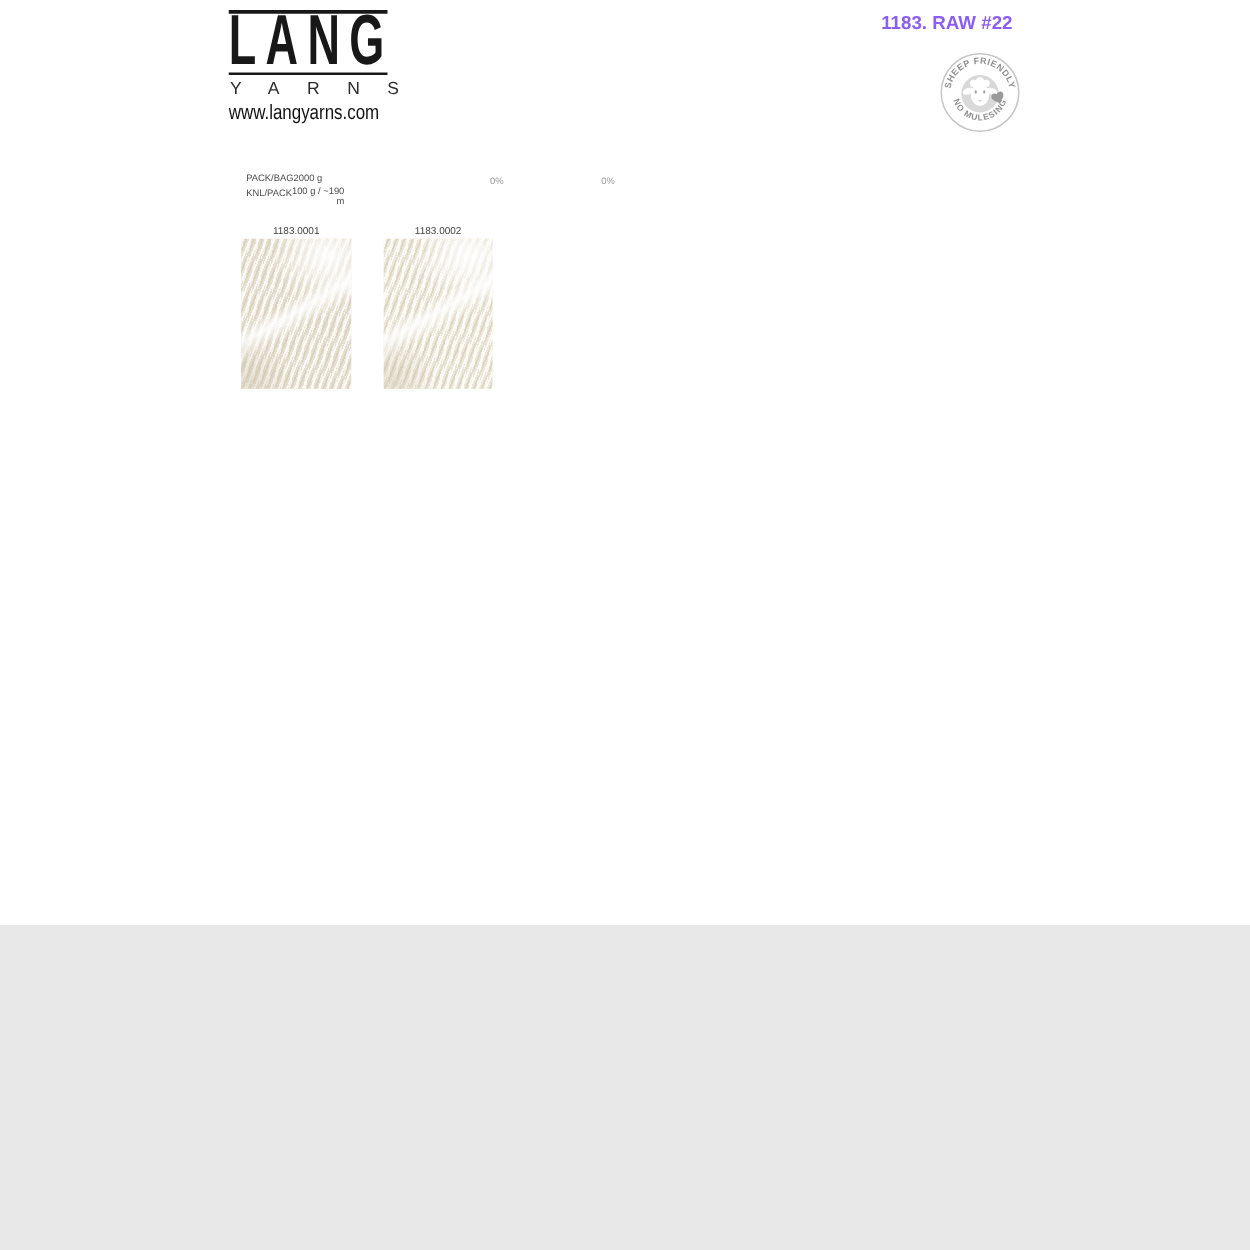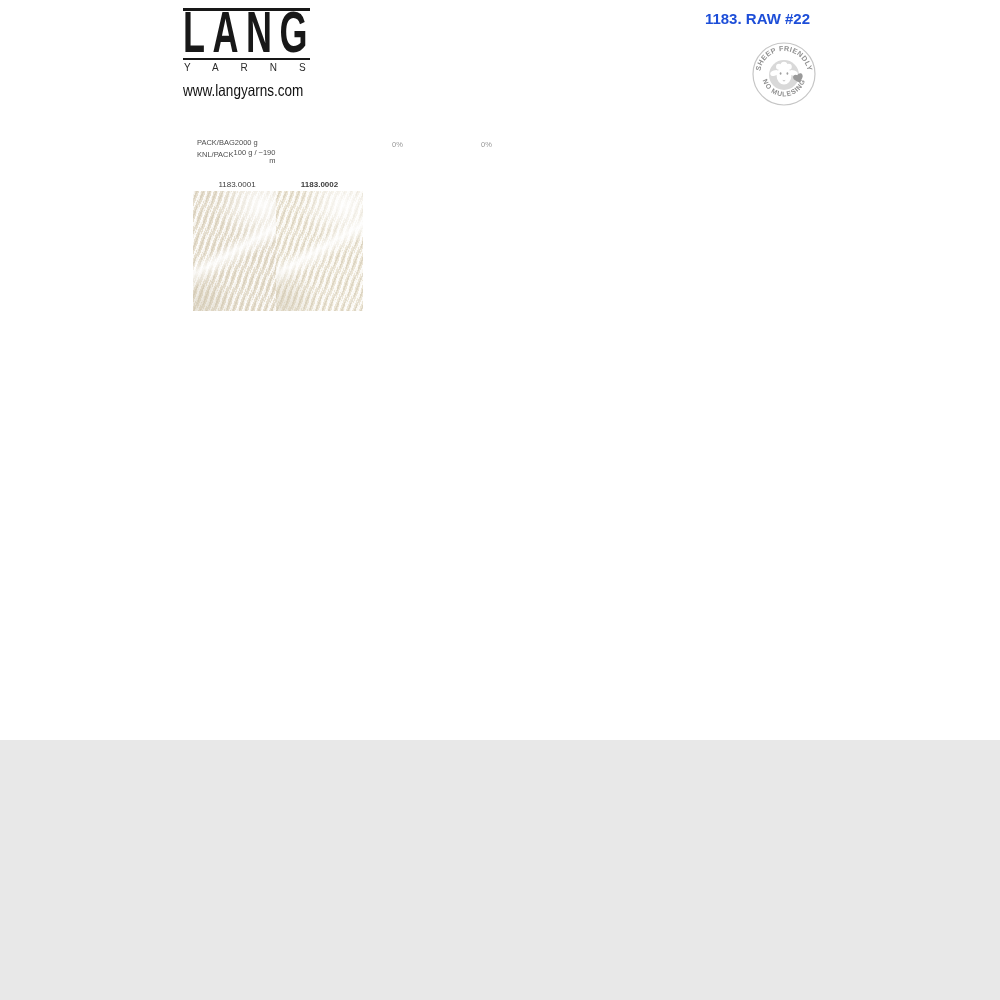--- a/index.html
+++ b/index.html
@@ -18,34 +18,34 @@
   .logo-rule-top { position:absolute; left:0; right:0; top:0; height:3px; background:#181818; }
   .logo-lang {
     position:absolute; left:0; top:-3px;
     font-size:48px; font-weight:700; letter-spacing:10px;
     line-height:48px; white-space:nowrap; color:#181818;
     transform:scale(0.75,1.18); transform-origin:left top;
   }
   .logo-rule-mid { position:absolute; left:0; right:0; top:50px; height:1.6px; background:#181818; }
   .logo-yarns {
     position:absolute; left:1px; top:54px;
-    font-size:10px; font-weight:400; letter-spacing:22px;
+    font-size:14px; font-weight:400; letter-spacing:22px;
     color:#2a2a2a; white-space:nowrap;
   }
   .logo-url {
     position:absolute; left:0; top:73px;
     font-size:16.5px; font-weight:400; color:#111;
     white-space:nowrap;
     transform:scaleX(0.82); transform-origin:left top;
   }
 
   
   .title {
     position:absolute; top:10px; right:190px;
-    font-size:15px; font-weight:700; color:#1d4ed8;
+    font-size:15px; font-weight:700; color:#8b5cf6;
     white-space:nowrap;
   }
 
   
   .badge { position:absolute; left:752px; top:42px; width:64px; height:64px; }
   .badge-arc-text { font-family:"Liberation Sans", sans-serif; font-weight:700; fill:#8f8f8f; }
 
   
   .info { position:absolute; left:197px; top:139px; width:97px; font-size:7.5px; color:#4d4d4d; }
   .info-row { display:flex; justify-content:flex-start; align-items:flex-start; line-height:8px; margin-bottom:4px; }
@@ -53,21 +53,21 @@
   .info-value { text-align:right; white-space:nowrap; }
   .info-value-multiline { text-align:right; margin-top:-2px; }
   .info-value-multiline span { display:block; line-height:8px; }
   .pct { position:absolute; font-size:7.5px; color:#979797; }
   .pct-1 { left:392px; top:140px; }
   .pct-2 { left:481px; top:140px; }
 
   
   .swatch { position:absolute; top:180px; width:88px; }
   .swatch-1 { left:193px; }
-  .swatch-2 { left:276px; width:87px;font-weight:bold; }
+  .swatch-2 { left:307px; width:87px; }
   .swatch-code { display:block; text-align:center; font-size:8px; color:#3d3d3d; line-height:9px; margin-bottom:2px; white-space:nowrap; }
   .swatch-img {
     width:100%; height:120px;
     background-color:#ece5d8;
     background-image:
       radial-gradient(ellipse 75% 45% at 78% 12%, rgba(255,255,255,0.9), rgba(255,255,255,0) 70%),
       radial-gradient(ellipse 60% 45% at 8% 95%, rgba(202,192,168,0.4), rgba(202,192,168,0) 70%),
       linear-gradient(150deg, rgba(255,255,255,0) 42%, rgba(255,255,255,0.85) 49%, rgba(255,255,255,0) 58%),
       repeating-linear-gradient(112deg,
         rgba(255,255,255,0.8) 0 1.5px,

